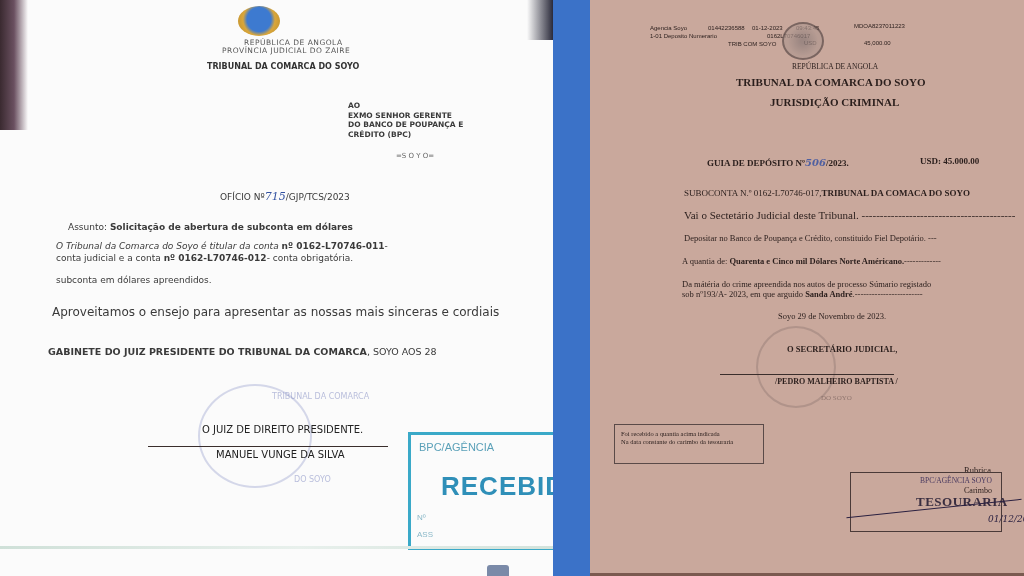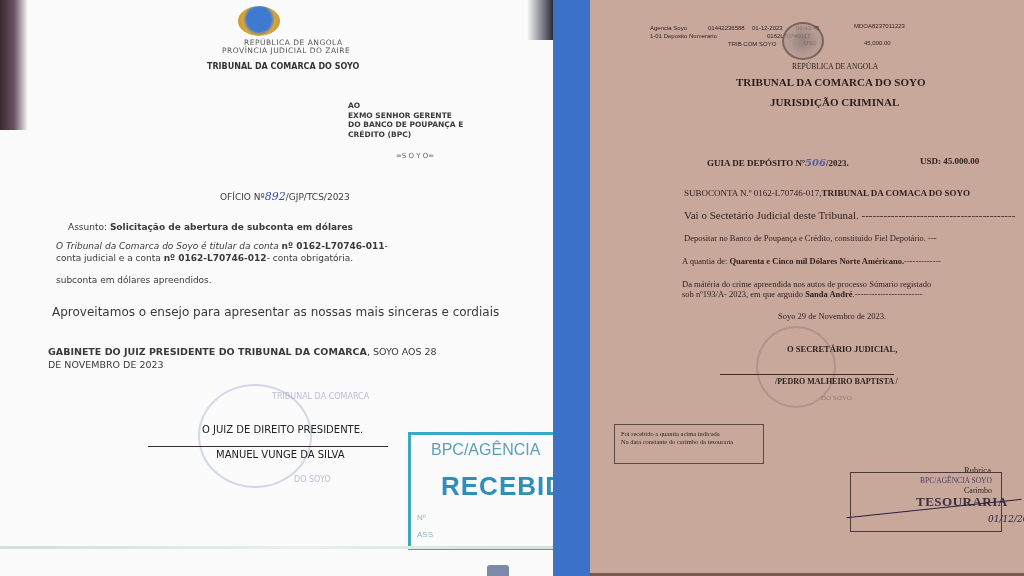--- a/index.html
+++ b/index.html
@@ -11,21 +11,21 @@
     .right{position:absolute;left:590px;top:0;width:434px;height:576px;background:#c9a89c;}
     .right .bottomline{position:absolute;left:0;bottom:0;width:434px;height:3px;background:#7a5a50;}
     .abs{position:absolute;white-space:nowrap;padding-left:44px;}
     .ldoc{font-family:"DejaVu Sans",sans-serif;color:#3a3a3a;}
     .rdoc{font-family:"Liberation Serif",serif;color:#2a1e1c;}
     .b{font-weight:bold;}
     .crest{position:absolute;left:238px;top:6px;width:42px;height:30px;border-radius:50%;background:radial-gradient(circle at 50% 45%,#3d7ad0 0%,#3d7ad0 45%,#d9a63a 60%,#b88a2a 100%);}
     .crest-r{position:absolute;left:782px;top:22px;width:38px;height:34px;border-radius:50%;border:2px solid #5a4a48;background:radial-gradient(circle,#8a7a78 10%,#b09890 60%);opacity:.7;}
     .stamp-circle{position:absolute;border-radius:50%;border:2px solid rgba(140,150,200,.35);}
     .stamp-blue{position:absolute;left:408px;top:432px;width:150px;height:112px;border:3px solid #3aa9c8;border-right:none;}
-    .stamp-blue .t1{position:absolute;left:20px;top:6px;font-size:16px;color:#5aa0b8;}
+    .stamp-blue .t1{position:absolute;left:8px;top:6px;font-size:11px;color:#5aa0b8;}
     .stamp-blue .t2{position:absolute;left:30px;top:36px;font-size:26px;color:#2f8fb8;font-weight:bold;letter-spacing:1px;}
     .stamp-blue .t3{position:absolute;left:6px;top:78px;font-size:8px;color:#8ab8c8;}
     .stamp-blue .t4{position:absolute;left:6px;top:95px;font-size:8px;color:#8ab8c8;}
     .box-recv{position:absolute;left:614px;top:424px;width:148px;height:38px;border:1px solid #5a4a48;}
     .box-recv span{display:block;font-size:6.5px;margin-left:6px;line-height:8px;}
     .tes-box{position:absolute;left:850px;top:472px;width:150px;height:58px;border:1px solid #4a3a38;}
     .sigline{position:absolute;height:1px;background:#3a2e2c;}
     .handwriting{font-family:"DejaVu Serif",serif;font-style:italic;color:#3050a0;}
     .taskbar-icon{position:absolute;left:487px;top:565px;width:22px;height:11px;background:#7a8aa8;border-radius:3px 3px 0 0;}
   </style>
@@ -44,21 +44,21 @@
 
 <div class="abs ldoc b" style="left:304px;top:101px;font-size:7.5px;line-height:9.5px;">
   <div>AO</div>
   <div>EXMO SENHOR GERENTE</div>
   <div>DO BANCO DE POUPANÇA E</div>
   <div>CRÉDITO (BPC)</div>
 </div>
 <div class="abs ldoc" style="left:352px;top:152px;font-size:7px;color:#666;">=S O Y O=</div>
 
 <div class="abs ldoc" style="left:176px;top:190px;font-size:9px;">
-  <span>OFÍCIO Nº</span><span class="handwriting" style="font-size:11px;">892</span><span>/GJP/TCS/2023</span>
+  <span>OFÍCIO Nº</span><span class="handwriting" style="font-size:11px;">715</span><span>/GJP/TCS/2023</span>
 </div>
 
 <div class="abs ldoc" style="left:24px;top:222px;font-size:9px;">
   <span>Assunto:</span> <span class="b">Solicitação de abertura de subconta em dólares</span>
 </div>
 
 <div class="abs ldoc" style="left:12px;top:240px;font-size:9px;line-height:12px;">
   <div><span style="font-style:italic">O Tribunal da Comarca do Soyo é titular da conta </span><span class="b">nº 0162-L70746-011</span><span>-</span></div>
   <div><span>conta judicial e a conta </span><span class="b">nº 0162-L70746-012</span><span>- conta obrigatória.</span></div>
 </div>
@@ -66,21 +66,20 @@
 <div class="abs ldoc" style="left:12px;top:274px;font-size:9px;line-height:12px;">
   <div>subconta em dólares apreendidos.</div>
 </div>
 
 <div class="abs ldoc" style="left:8px;top:306px;font-size:12px;line-height:12px;">
   <div>Aproveitamos o ensejo para apresentar as nossas mais sinceras e cordiais</div>
 </div>
 
 <div class="abs ldoc" style="left:4px;top:345px;font-size:9.5px;line-height:13px;">
   <div><span class="b">GABINETE DO JUIZ PRESIDENTE DO TRIBUNAL DA COMARCA</span><span>, SOYO AOS 28</span></div>
-  <div>DE NOVEMBRO DE 2023</div>
 </div>
 
 <div class="stamp-circle" style="left:198px;top:384px;width:110px;height:100px;"></div>
 <div class="abs ldoc" style="left:228px;top:392px;font-size:8px;color:rgba(120,130,190,.5);">TRIBUNAL DA COMARCA</div>
 <div class="abs ldoc" style="left:250px;top:475px;font-size:8px;color:rgba(120,130,190,.5);">DO SOYO</div>
 
 <div class="abs ldoc" style="left:158px;top:424px;font-size:10px;color:#222;">O JUIZ DE DIREITO PRESIDENTE.</div>
 <div class="sigline" style="left:148px;top:446px;width:240px;"></div>
 <div class="abs ldoc" style="left:172px;top:449px;font-size:10px;color:#222;">MANUEL VUNGE DA SILVA</div>
 

